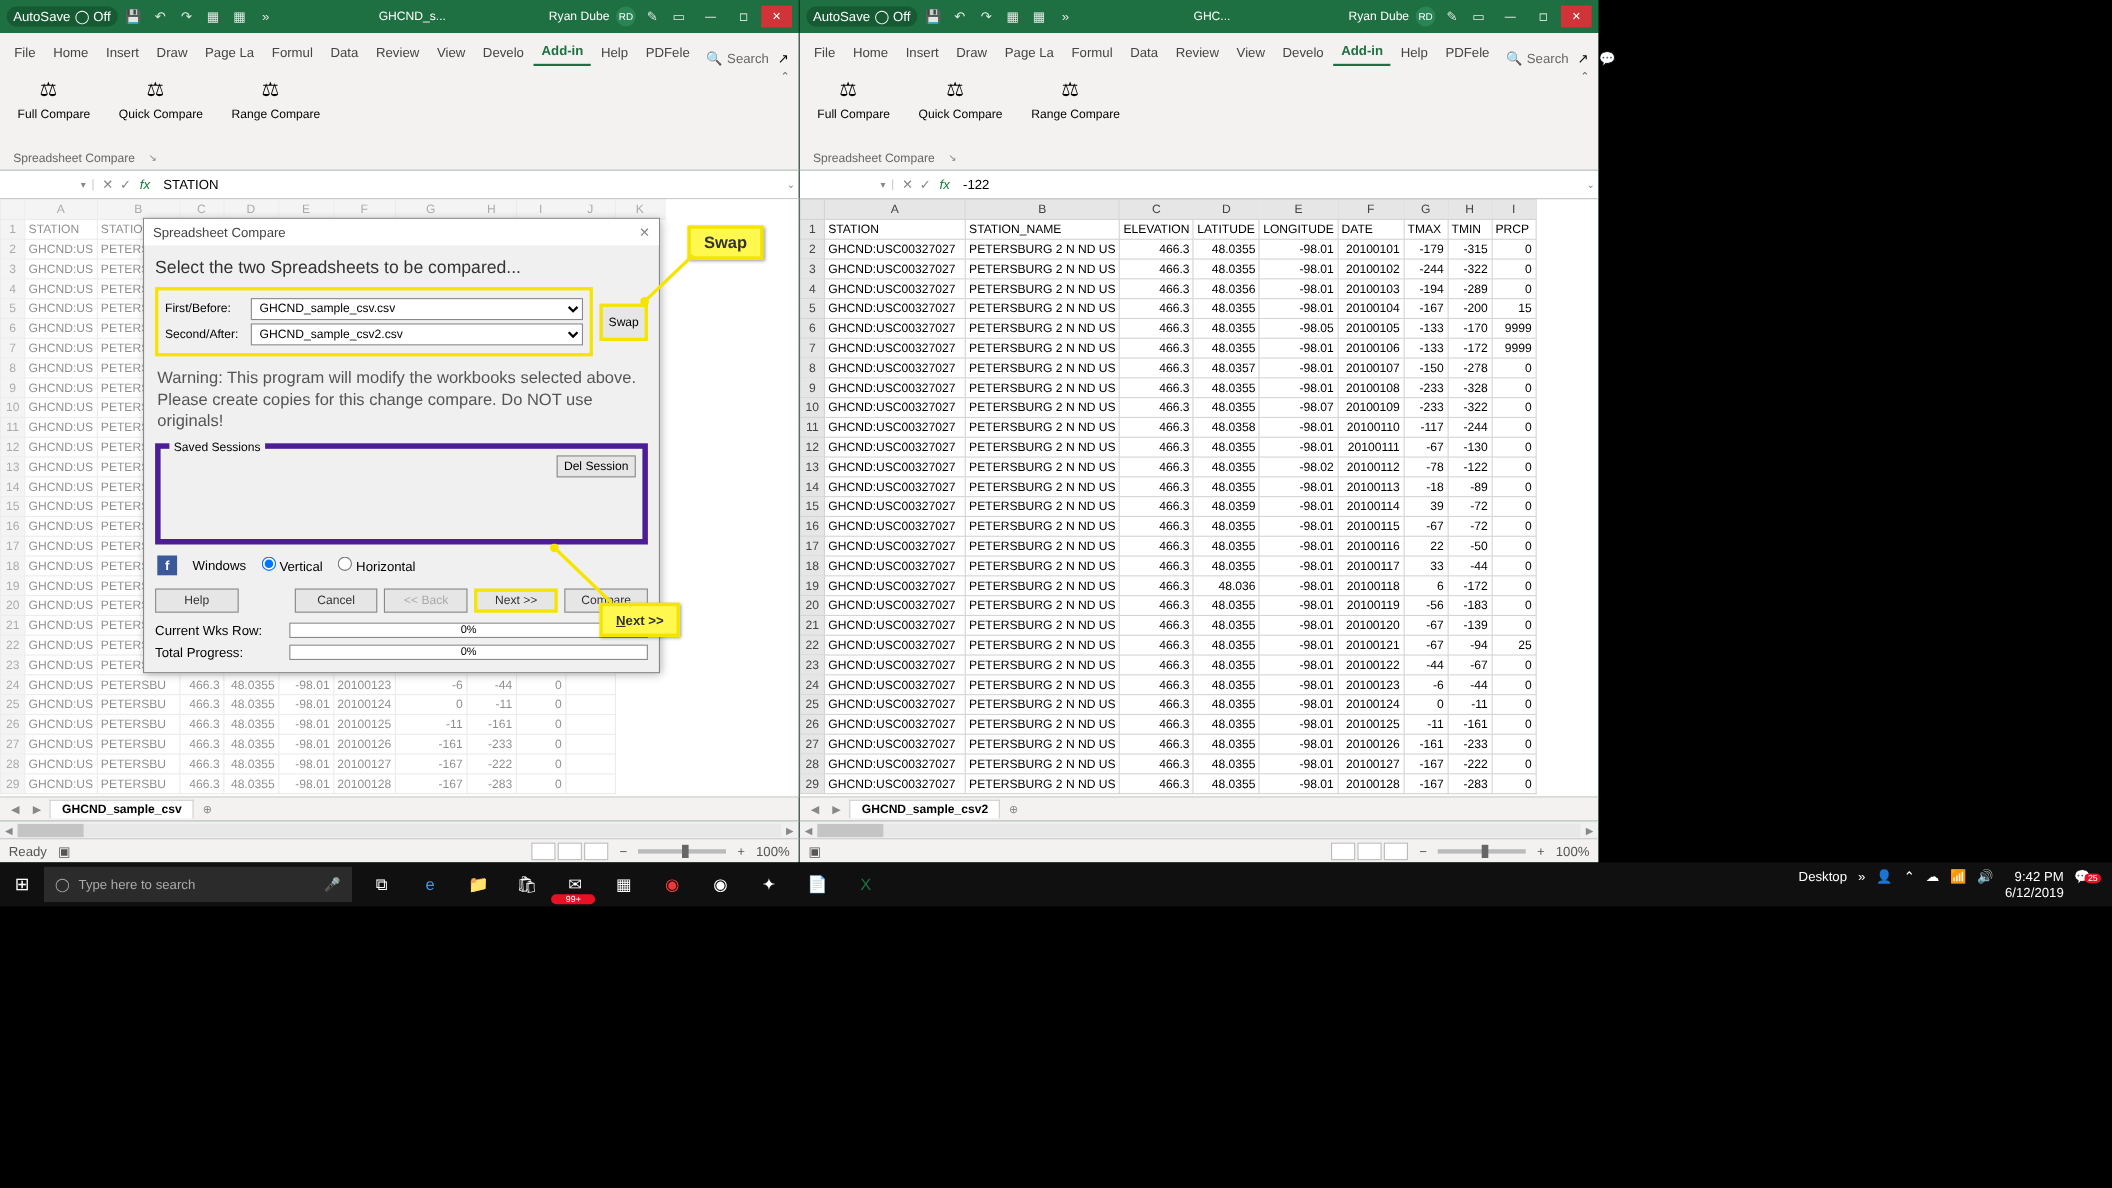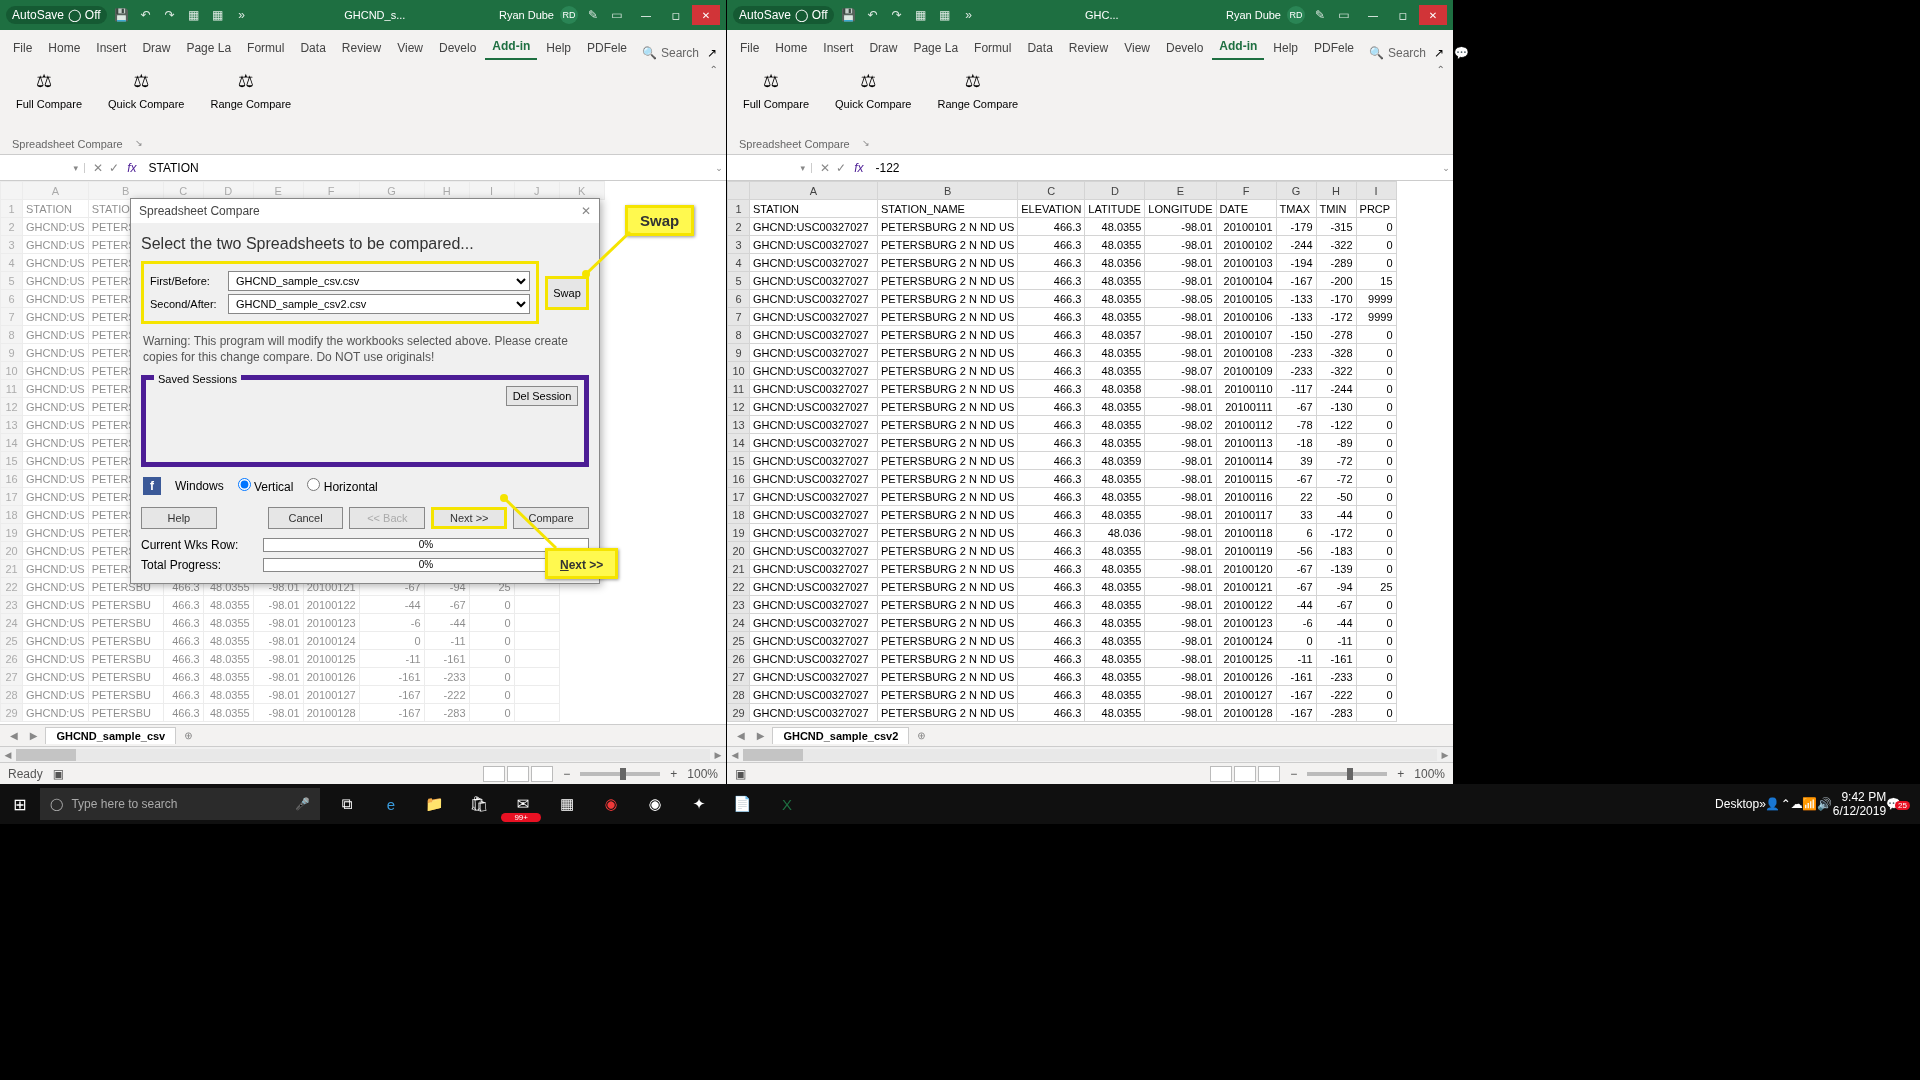--- a/index.html
+++ b/index.html
@@ -23,21 +23,21 @@
 .rb-group{display:flex;flex-direction:column;align-items:center;gap:2px;padding:4px 6px}
 .rb-ico{width:26px;height:26px;font-size:18px}
 .rb-lbl{font-size:11px;text-align:center;line-height:1.1}
 .rb-title{position:absolute;bottom:4px;left:12px;font-size:11px;color:#666}
 .rb-exp{position:absolute;bottom:6px;left:135px;font-size:9px;color:#888}
 .rb-collapse{position:absolute;right:8px;top:4px;font-size:10px;color:#666}
 .formula-row{height:26px;background:#fff;border-bottom:1px solid #ccc;display:flex;align-items:center}
 .name-box{width:85px;border-right:1px solid #ccc;padding:0 6px;font-size:12px;display:flex;align-items:center;justify-content:space-between}
 .name-box::after{content:"▾";font-size:9px;color:#888}
 .fx-btns{display:flex;gap:6px;padding:0 8px;color:#888}
-.fx-lbl{font-style:italic;color:#4c1d95;padding-right:6px}
+.fx-lbl{font-style:italic;color:#15803d;padding-right:6px}
 .fx-input{flex:1;padding:0 6px;font-size:12px}
 .fx-exp{width:14px;text-align:center;color:#888;font-size:9px}
 .grid-wrap{flex:1;background:#fff;position:relative;overflow:hidden}
 .grid{border-collapse:collapse;table-layout:fixed}
 .grid th,.grid td{border:1px solid #d4d4d4;height:18px;font-size:11px;padding:0 3px;white-space:nowrap;overflow:hidden;background:#fff}
 .grid th{background:#e6e6e6;font-weight:400;text-align:center;color:#444}
 .grid th.rh{width:22px;text-align:center}
 .grid td.rh{background:#e6e6e6;text-align:center;color:#444;width:22px}
 .grid td.num{text-align:right}
 .sheet-tabs{height:22px;background:#f3f2f1;border-top:1px solid #ccc;display:flex;align-items:center;padding:0 6px;gap:4px}
@@ -52,41 +52,41 @@
 .overlay{position:absolute;inset:0;background:rgba(255,255,255,.55)}
 .dialog{position:absolute;left:130px;top:198px;width:470px;background:#f0f0f0;border:1px solid #888;box-shadow:2px 2px 8px rgba(0,0,0,.3)}
 .dlg-title{height:24px;background:#fff;display:flex;align-items:center;padding:0 8px;font-size:12px;color:#444;justify-content:space-between}
 .dlg-body{padding:8px 10px}
 .dlg-sub{font-size:16px;color:#333;padding:4px 0}
 .dlg-files{border:3px solid #f5e400;padding:4px 6px;margin:4px 0}
 .dlg-row{display:flex;align-items:center;gap:6px;margin:3px 0}
 .dlg-row label{width:72px;font-size:11px}
 .dlg-row select{flex:1;font-size:11px;height:20px;border:1px solid #888;background:#fff;padding:0 3px}
 .swap-btn{width:44px;height:34px;border:3px solid #f5e400;background:#e6e6e6;font-size:11px;display:flex;align-items:center;justify-content:center;margin-left:2px}
-.dlg-warn{font-size:12px;color:#555;line-height:1.3;padding:6px 2px}
+.dlg-warn{font-size:15px;color:#555;line-height:1.3;padding:6px 2px}
 .dlg-sessions{border:5px solid #4c1d95;height:92px;margin:4px 0;position:relative;padding:4px 6px}
 .dlg-sessions legend{font-size:11px;padding:0 4px;position:absolute;top:-7px;left:8px;background:#f0f0f0}
 .del-sess{position:absolute;right:6px;top:6px;width:72px;height:20px;font-size:11px;border:1px solid #888;background:#e6e6e6}
 .dlg-radios{display:flex;align-items:center;gap:14px;padding:6px 2px;font-size:11px}
 .fb-ico{width:18px;height:18px;background:#3b5998;color:#fff;display:inline-flex;align-items:center;justify-content:center;font-weight:700;font-size:12px}
 .dlg-btns{display:flex;gap:6px;padding:6px 0;justify-content:flex-start}
 .dlg-btn{width:78px;height:22px;border:1px solid #888;background:#e6e6e6;font-size:11px;display:flex;align-items:center;justify-content:center;color:#333}
 .dlg-btn.dis{color:#aaa}
 .dlg-btn.next{border:3px solid #f5e400}
 .dlg-prog{display:flex;gap:12px;font-size:11px;padding:3px 0}
 .dlg-prog .bar{flex:1;height:14px;border:1px solid #888;background:#fff;position:relative}
 .dlg-prog .bar span{position:absolute;left:50%;top:0;transform:translateX(-50%);font-size:10px}
 .callout{position:absolute;background:#fff94f;border:3px solid #f5e400;padding:4px 12px;font-size:15px;font-weight:600;color:#333;box-shadow:1px 1px 3px rgba(0,0,0,.4)}
 .taskbar{position:absolute;left:0;bottom:0;width:1920px;height:40px;background:#101010;display:flex;align-items:center;color:#fff}
 .tb-start{width:40px;height:40px;display:flex;align-items:center;justify-content:center;font-size:16px}
 .tb-search{width:280px;height:32px;background:#2b2b2b;display:flex;align-items:center;padding:0 10px;gap:8px;color:#aaa;font-size:13px}
 .tb-apps{display:flex;gap:2px;margin-left:6px}
 .tb-app{width:42px;height:40px;display:flex;align-items:center;justify-content:center;font-size:15px;position:relative}
 .tb-app .badge{position:absolute;right:3px;bottom:2px;background:#e81123;color:#fff;font-size:8px;padding:0 13px;border-radius:6px}
-.tray{margin-left:auto;display:flex;align-items:center;gap:0;padding:0 10px;font-size:11px}
+.tray{margin-left:auto;display:flex;align-items:flex-start;gap:10px;padding:0 10px;font-size:11px}
 .tray .clock{text-align:right;line-height:1.2}
 .scroll-h{height:16px;background:#f0f0f0;border-top:1px solid #ccc;display:flex;align-items:center}
 .scroll-h .arr{width:16px;text-align:center;color:#888;font-size:9px}
 .scroll-h .track{flex:1;height:12px;background:#e8e8e8;position:relative}
 .scroll-h .thumb{position:absolute;left:0;top:0;width:60px;height:12px;background:#c4c4c4}
 </style>
 </head>
 <body>
 
 <div class="excel-window wl">

